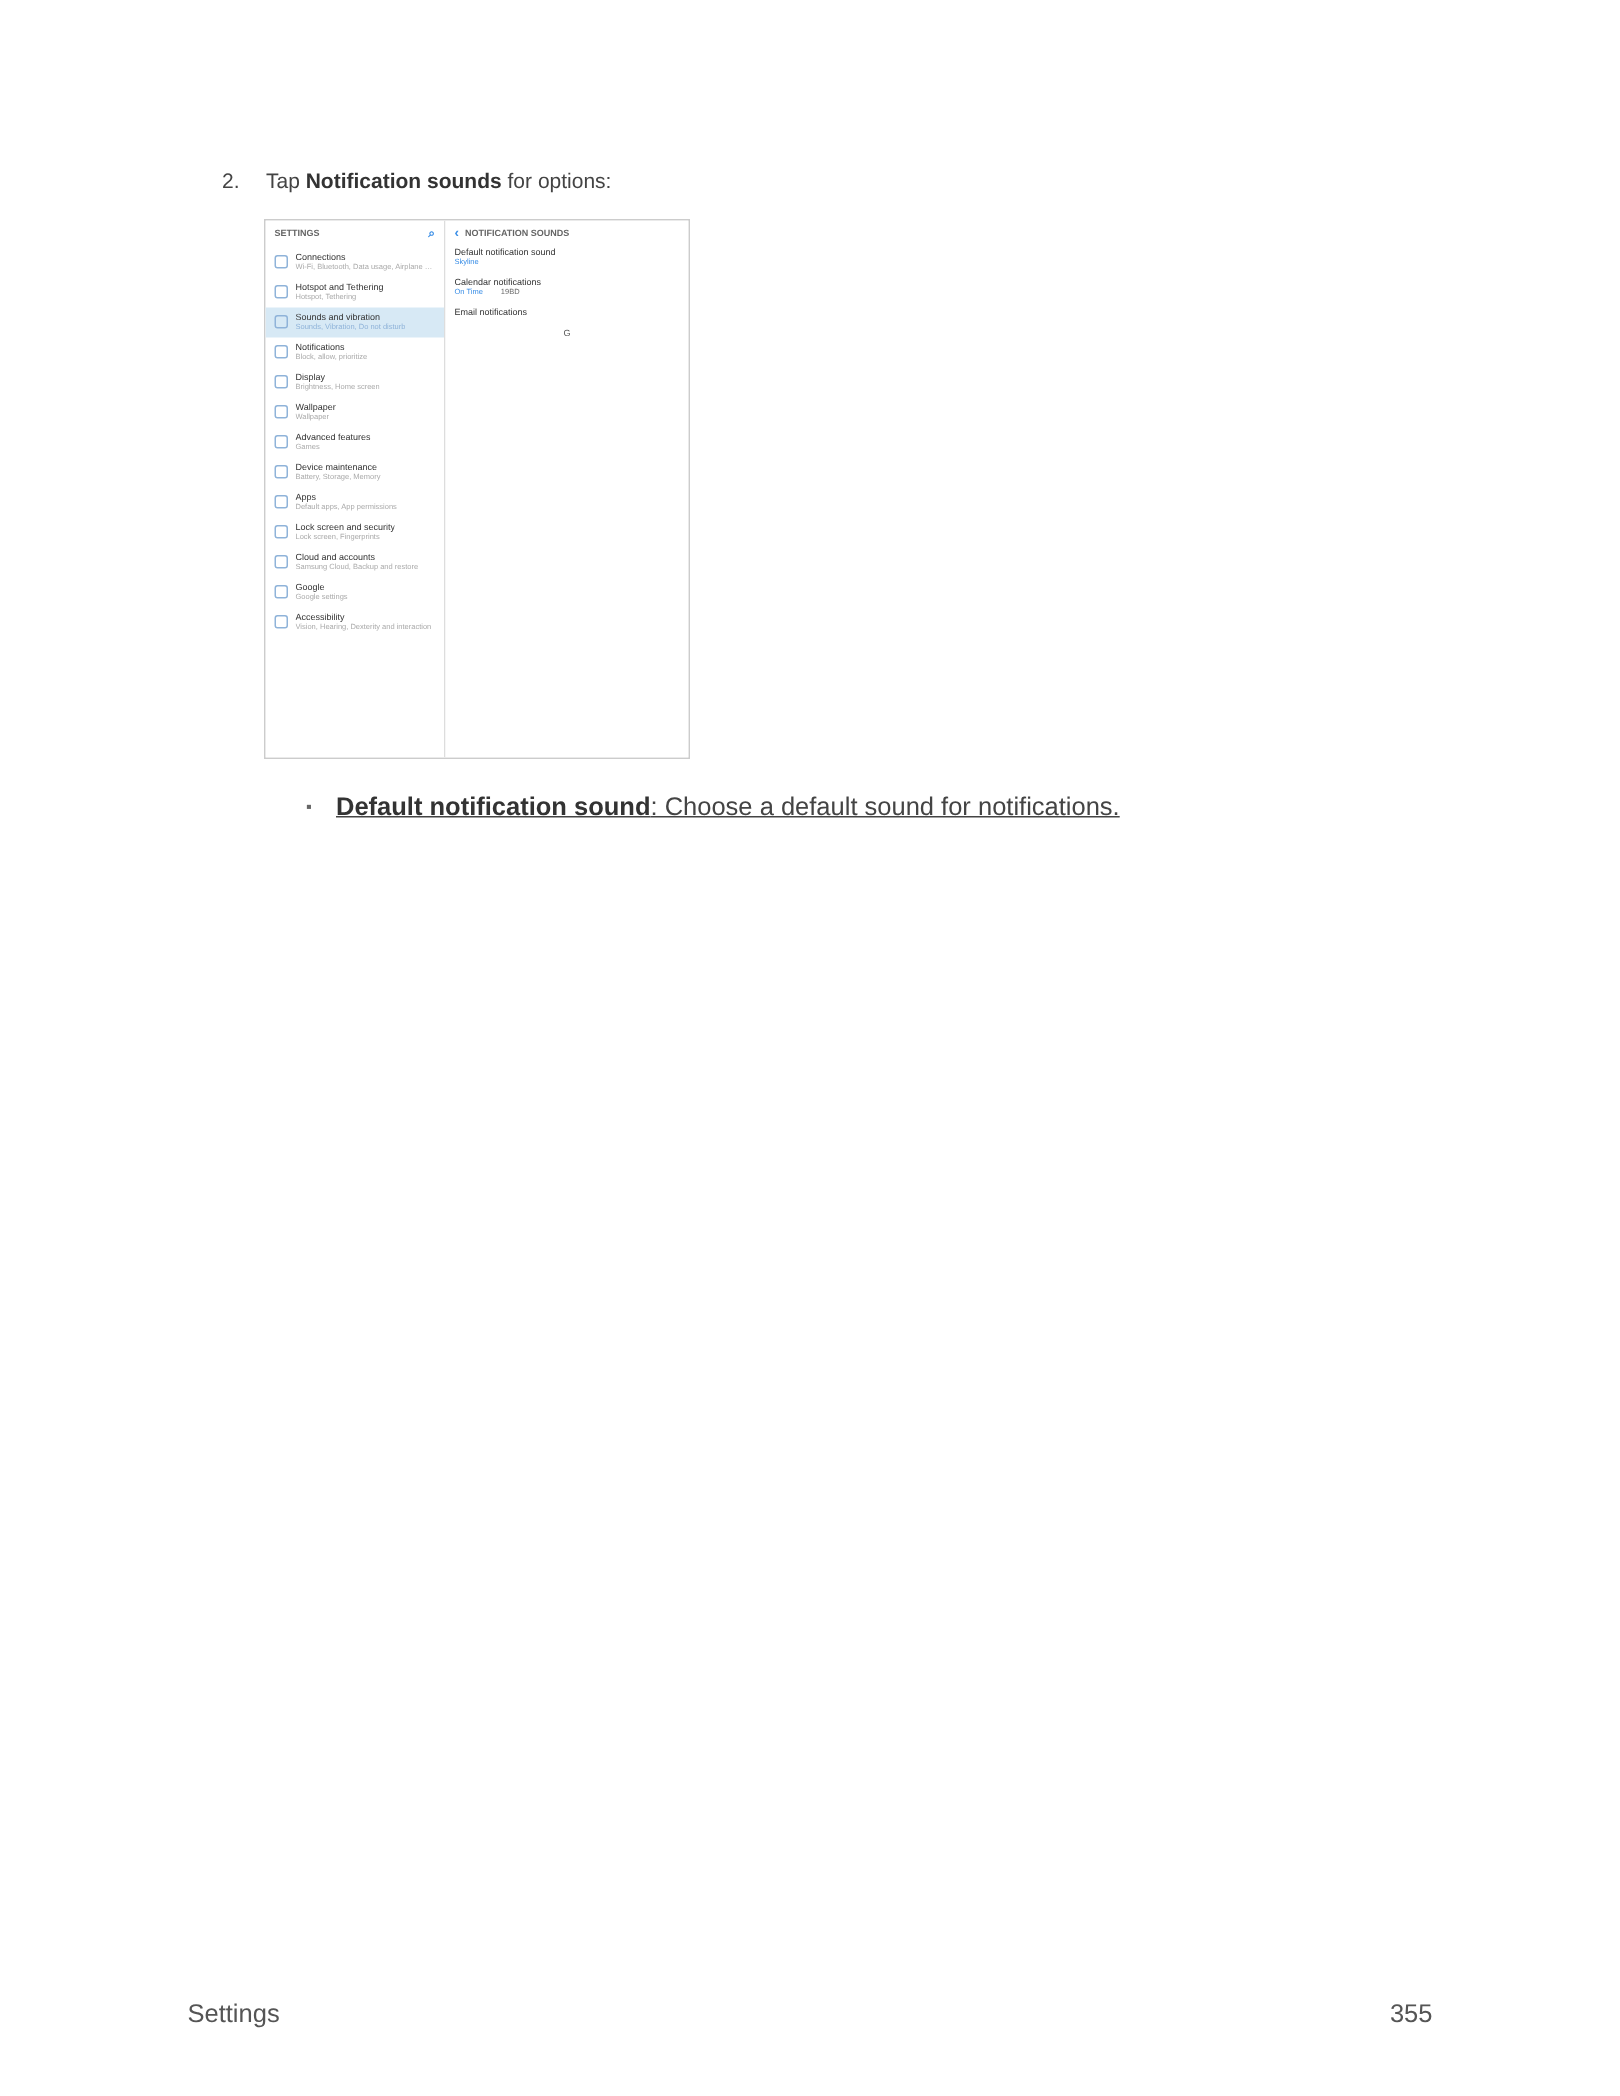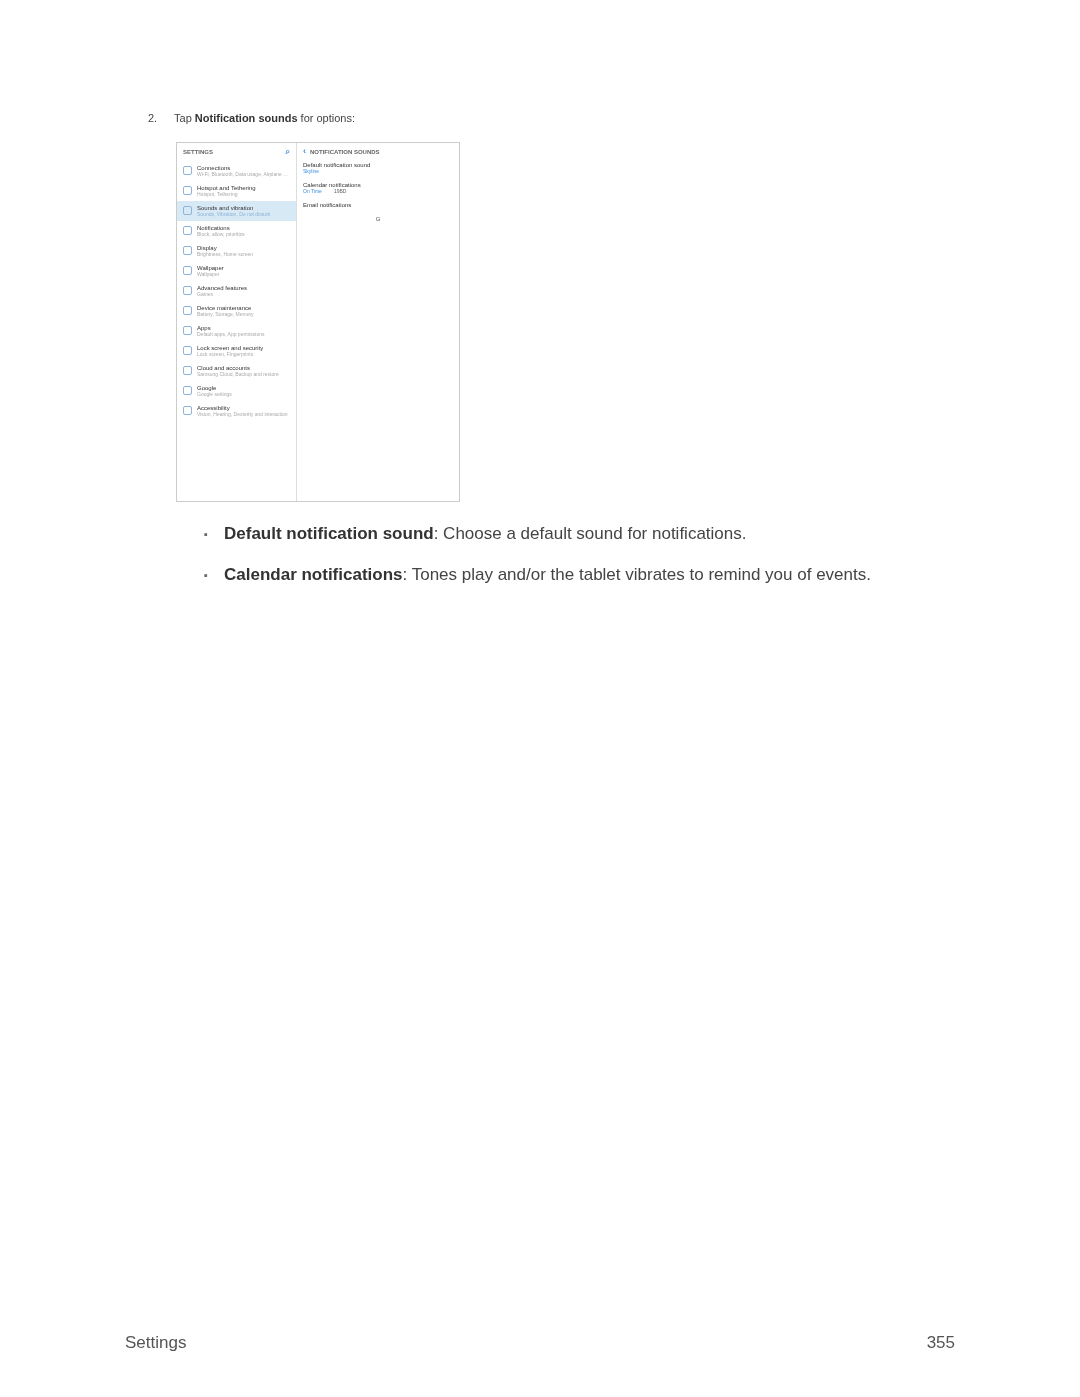--- a/index.html
+++ b/index.html
@@ -6,21 +6,21 @@
   body {
     width: 1080px;
     height: 1397px;
     background: #fff;
     font-family: Arial, Helvetica, sans-serif;
     color: #333;
     position: relative;
     padding: 112px 125px 50px 148px;
   }
   .step {
-    font-size: 11px;
+    font-size: 14px;
     color: #444;
     margin-bottom: 18px;
   }
   .step .num { display:inline-block; margin-right: 14px; }
   .step b { font-weight: 700; color:#333; }
 
   
   .mock {
     width: 284px;
     height: 360px;
@@ -96,20 +96,21 @@
     margin-left: 56px;
     margin-top: 8px;
   }
   ul.bullets li {
     font-size: 17px;
     color:#444;
     line-height: 1.45;
     margin-bottom: 16px;
     position: relative;
     padding-left: 20px;
+    text-decoration: underline;
   }
   ul.bullets li::before {
     content: "▪";
     position:absolute;
     left:0;
     top:0;
     color:#666;
     font-size:11px;
     line-height:24px;
   }
@@ -251,19 +252,18 @@
         <div class="mock-row">
           <div class="rt">Email notifications</div>
         </div>
       </div>
     <div style="text-align:center;margin-top:4px;">G</div>
   </div>
 </div>
 
 <ul class="bullets" id="bullets">
     <li><b>Default notification sound</b><span>: Choose a default sound for notifications.</span></li>
-    <li><b>Calendar notifications</b><span>: Tones play and/or the tablet vibrates to remind you of events.</span></li>
   </ul>
 
 <div class="footer">
   <span>Settings</span>
   <span>355</span>
 </div>
 
 </body></html>

